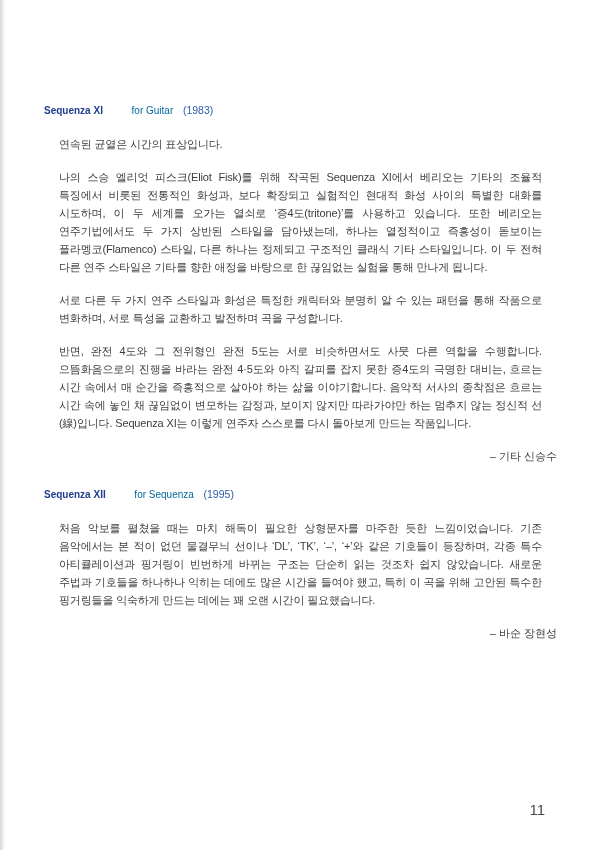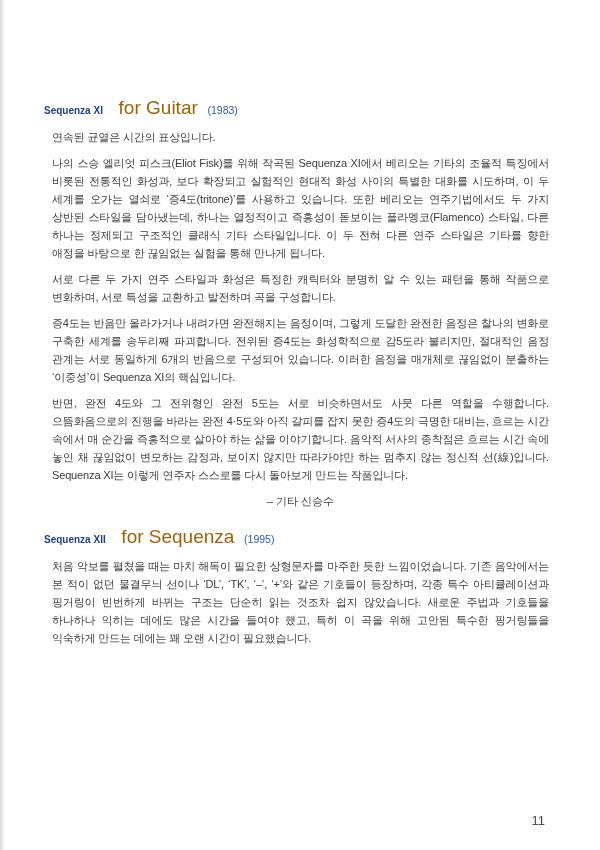--- a/index.html
+++ b/index.html
@@ -28,82 +28,82 @@
     margin: 0 0 6px 0;
     line-height: 19px;
     white-space: nowrap;
   }
   .h-title {
     color: #1e3d8f;
     font-weight: 700;
     font-size: 10px;
   }
   .h-sub {
-    color: #a16207;
+    color: #0369a1;
     font-weight: 400;
-    font-size: 19px;
-    margin-left: 9px;
+    font-size: 10px;
+    margin-left: 22px;
   }
   .h-year {
     color: #2c5cab;
     font-weight: 400;
     font-size: 10.5px;
     margin-left: 3px;
   }
   .body-text p {
-    margin: 8px;
+    margin: 15px;
     text-align: justify;
     font-size: 11px;
     line-height: 18px;
     letter-spacing: -0.15px;
     color: #3c3c3c;
     word-break: keep-all;
   }
   .signature {
     margin: 0;
-    text-align: center;
+    text-align: right;
     font-size: 11px;
     line-height: 18px;
     color: #3c3c3c;
   }
   .page-number {
     position: absolute;
     right: 55px;
-    bottom: 22px;
-    font-size: 13px;
+    bottom: 32px;
+    font-size: 15px;
     color: #4a4a4a;
   }
 </style>
 </head>
 <body>
 
 <div class="page">
   <div class="edge-shadow"></div>
 
   <section class="section">
     <h2 class="heading">
       <span class="h-title">Sequenza XI</span>
       <span class="h-sub">for Guitar</span>
       <span class="h-year">(1983)</span>
     </h2>
     <div class="body-text">
       <p>연속된 균열은 시간의 표상입니다.</p>
       <p>나의 스승 엘리엇 피스크(Eliot Fisk)를 위해 작곡된 Sequenza XI에서 베리오는 기타의 조율적 특징에서 비롯된 전통적인 화성과, 보다 확장되고 실험적인 현대적 화성 사이의 특별한 대화를 시도하며, 이 두 세계를 오가는 열쇠로 ‘증4도(tritone)’를 사용하고 있습니다. 또한 베리오는 연주기법에서도 두 가지 상반된 스타일을 담아냈는데, 하나는 열정적이고 즉흥성이 돋보이는 플라멩코(Flamenco) 스타일, 다른 하나는 정제되고 구조적인 클래식 기타 스타일입니다. 이 두 전혀 다른 연주 스타일은 기타를 향한 애정을 바탕으로 한 끊임없는 실험을 통해 만나게 됩니다.</p>
       <p>서로 다른 두 가지 연주 스타일과 화성은 특정한 캐릭터와 분명히 알 수 있는 패턴을 통해 작품으로 변화하며, 서로 특성을 교환하고 발전하며 곡을 구성합니다.</p>
-      <p>증4도는 반음만 올라가거나 내려가면 완전해지는 음정이며, 그렇게 도달한 완전한 음정은 찰나의 변화로 구축한 세계를 송두리째 파괴합니다. 전위된 증4도는 화성학적으로 감5도라 불리지만, 절대적인 음정 관계는 서로 동일하게 6개의 반음으로 구성되어 있습니다. 이러한 음정을 매개체로 끊임없이 분출하는 ‘이중성’이 Sequenza XI의 핵심입니다.</p>
       <p>반면, 완전 4도와 그 전위형인 완전 5도는 서로 비슷하면서도 사뭇 다른 역할을 수행합니다. 으뜸화음으로의 진행을 바라는 완전 4·5도와 아직 갈피를 잡지 못한 증4도의 극명한 대비는, 흐르는 시간 속에서 매 순간을 즉흥적으로 살아야 하는 삶을 이야기합니다. 음악적 서사의 종착점은 흐르는 시간 속에 놓인 채 끊임없이 변모하는 감정과, 보이지 않지만 따라가야만 하는 멈추지 않는 정신적 선(線)입니다. Sequenza XI는 이렇게 연주자 스스로를 다시 돌아보게 만드는 작품입니다.</p>
     </div>
     <p class="signature">– 기타 신승수</p>
   </section>
 
   <section class="section">
     <h2 class="heading">
       <span class="h-title">Sequenza XII</span>
       <span class="h-sub">for Sequenza</span>
       <span class="h-year">(1995)</span>
     </h2>
     <div class="body-text">
       <p>처음 악보를 펼쳤을 때는 마치 해독이 필요한 상형문자를 마주한 듯한 느낌이었습니다. 기존 음악에서는 본 적이 없던 물결무늬 선이나 ‘DL’, ‘TK’, ‘–’, ‘+’와 같은 기호들이 등장하며, 각종 특수 아티큘레이션과 핑거링이 빈번하게 바뀌는 구조는 단순히 읽는 것조차 쉽지 않았습니다. 새로운 주법과 기호들을 하나하나 익히는 데에도 많은 시간을 들여야 했고, 특히 이 곡을 위해 고안된 특수한 핑거링들을 익숙하게 만드는 데에는 꽤 오랜 시간이 필요했습니다.</p>
     </div>
+    <p class="signature">– 바순 장현성</p>
   </section>
 
   <div class="page-number">11</div>
 </div>
 
 </body></html>

